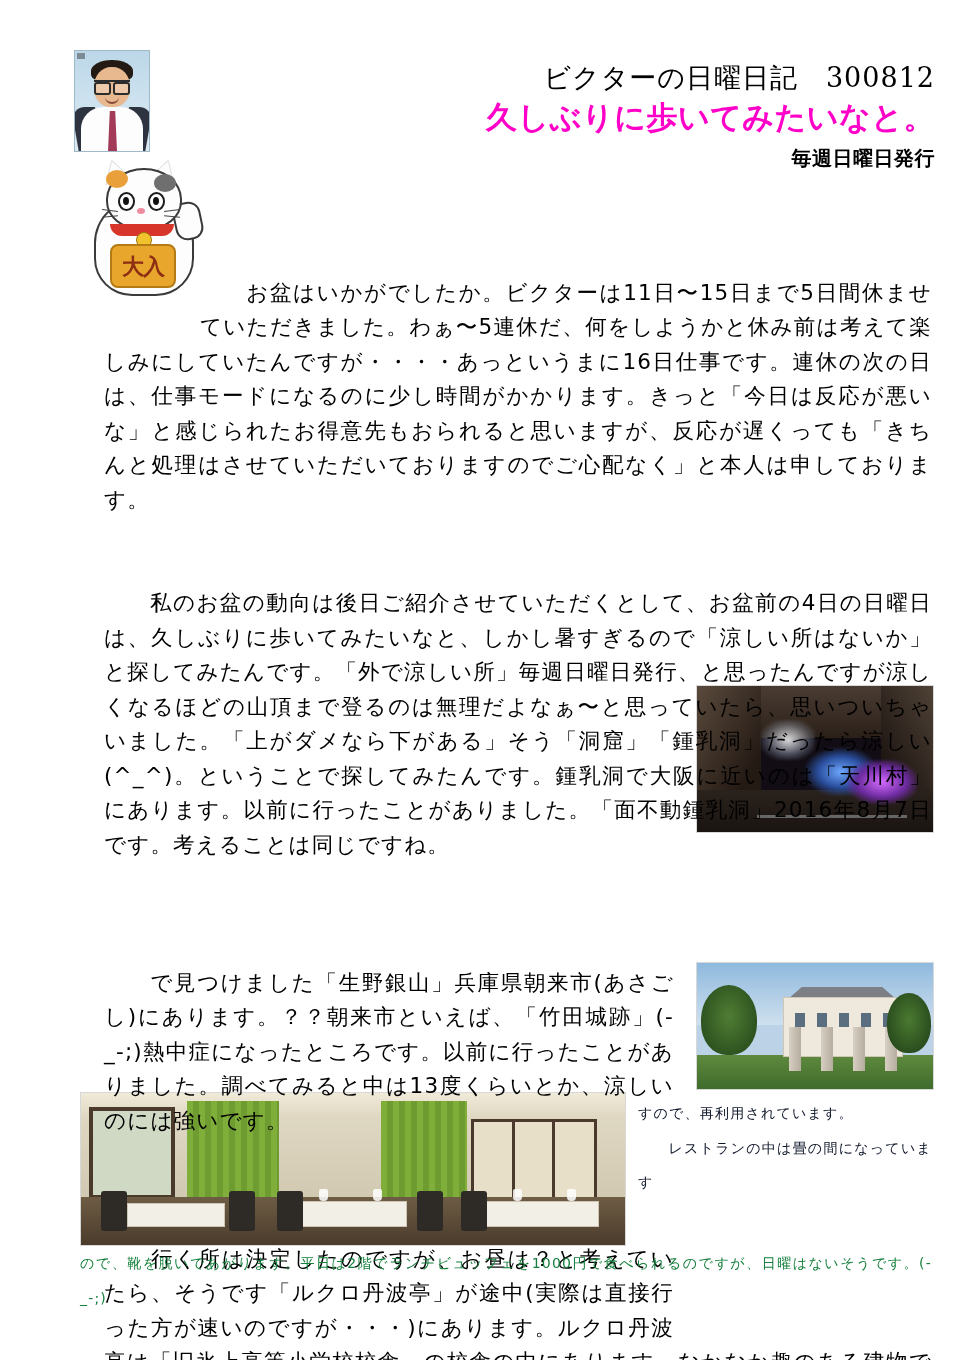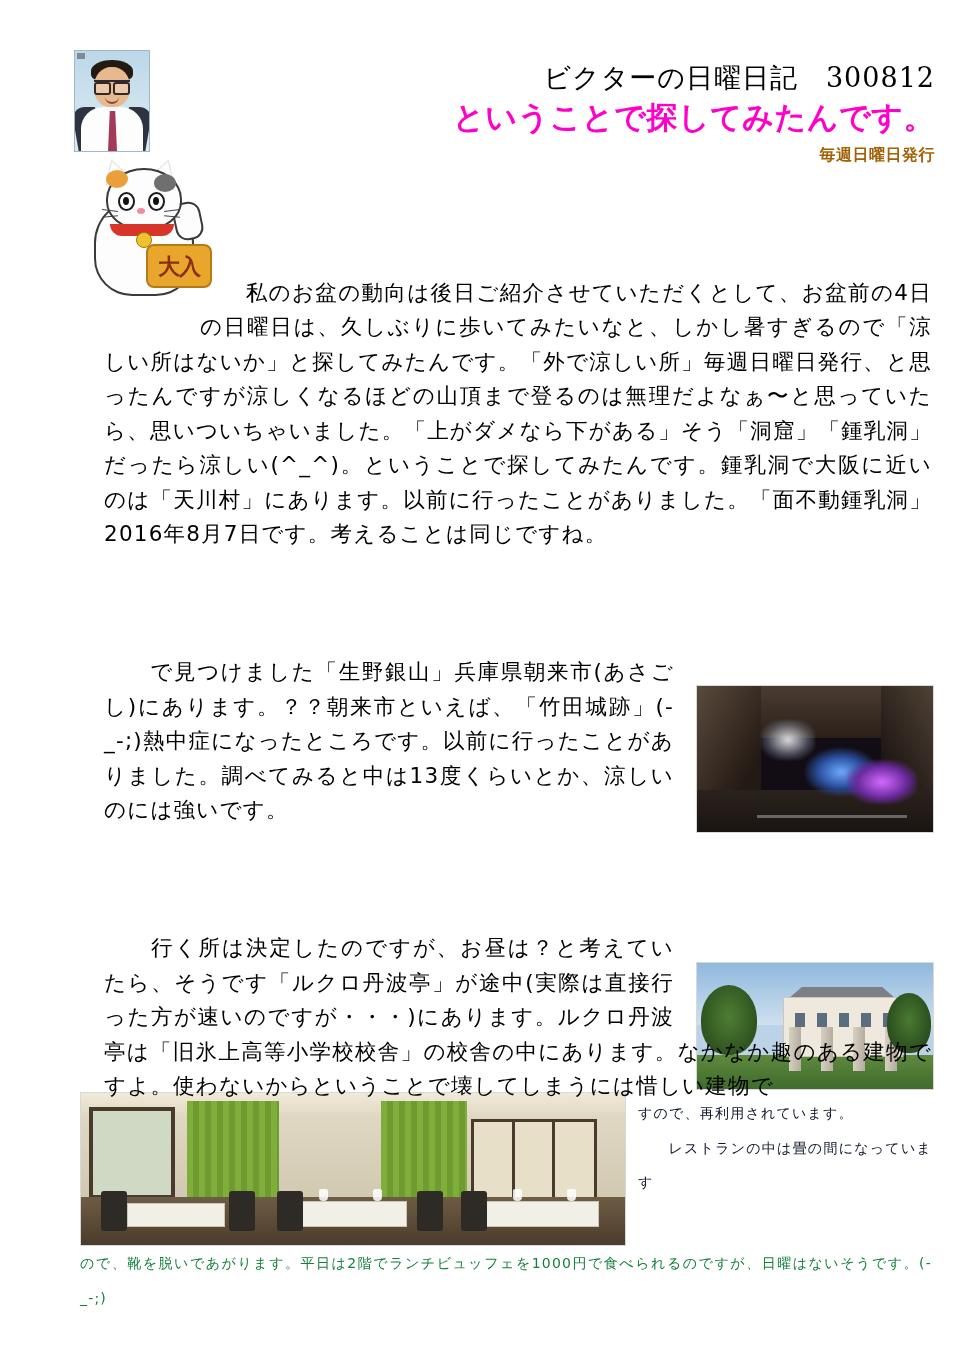--- a/index.html
+++ b/index.html
@@ -43,23 +43,23 @@
     font-size: 31px;
     font-weight: bold;
     color: #ff00c8;
     letter-spacing: 0.5px;
     white-space: nowrap;
     line-height: 1.25;
     margin-top: 4px;
   }
   .header-issue {
     font-family: "DejaVu Serif", serif;
-    font-size: 16px;
+    font-size: 20px;
     font-weight: bold;
-    color: #a16207;
+    color: #000000;
     letter-spacing: 0.5px;
     white-space: nowrap;
     margin-top: 8px;
   }
 
   
   .portrait {
     position: absolute;
     left: 74px;
     top: 50px;
@@ -252,21 +252,20 @@
     background: #e8a62c;
     border: 2px solid #b47b14;
     border-radius: 8px;
     color: #8c2f12;
     font-family: "DejaVu Serif", serif;
     font-weight: bold;
     font-size: 22px;
     text-align: center;
     line-height: 40px;
     letter-spacing: -1px;
-    margin-left: 36px;
   }
   .cat .paw {
     position: absolute;
     left: 88px; top: 40px;
     width: 24px; height: 34px;
     background: #fdfdfd;
     border: 2px solid #3a3a3a;
     border-radius: 12px;
     transform: rotate(-12deg);
   }
@@ -478,21 +477,21 @@
     white-space: pre-wrap;
   }
 </style>
 </head>
 <body>
 
 <div class="page">
 
   <div class="header">
     <div class="header-title">ビクターの日曜日記　300812</div>
-    <div class="header-subtitle">ということで探してみたんです。</div>
+    <div class="header-subtitle">久しぶりに歩いてみたいなと。</div>
     <div class="header-issue">毎週日曜日発行</div>
   </div>
 
   <div class="portrait">
     <div class="pix"></div>
     <div class="jacket-l"></div>
     <div class="jacket-r"></div>
     <div class="shirt"></div>
     <div class="tie"></div>
     <div class="hair"></div>
@@ -567,20 +566,21 @@
     <div class="rest-chair" style="left:336px;"></div>
     <div class="rest-chair" style="left:380px;"></div>
     <div class="rest-glass" style="left:238px; bottom:44px;"></div>
     <div class="rest-glass" style="left:292px; bottom:44px;"></div>
     <div class="rest-glass" style="left:432px; bottom:44px;"></div>
     <div class="rest-glass" style="left:486px; bottom:44px;"></div>
   </div>
 
   <div class="body-text">
     <div class="float-cat"></div>
+    <p>　　お盆はいかがでしたか。ビクターは11日〜15日まで5日間休ませていただきました。わぁ〜5連休だ、何をしようかと休み前は考えて楽しみにしていたんですが・・・・あっというまに16日仕事です。連休の次の日は、仕事モードになるのに少し時間がかかります。きっと「今日は反応が悪いな」と感じられたお得意先もおられると思いますが、反応が遅くっても「きちんと処理はさせていただいておりますのでご心配なく」と本人は申しております。</p>
     <p>　　私のお盆の動向は後日ご紹介させていただくとして、お盆前の4日の日曜日は、久しぶりに歩いてみたいなと、しかし暑すぎるので「涼しい所はないか」と探してみたんです。「外で涼しい所」毎週日曜日発行、と思ったんですが涼しくなるほどの山頂まで登るのは無理だよなぁ〜と思っていたら、思いついちゃいました。「上がダメなら下がある」そう「洞窟」「鍾乳洞」だったら涼しい(^_^)。ということで探してみたんです。鍾乳洞で大阪に近いのは「天川村」にあります。以前に行ったことがありました。「面不動鍾乳洞」2016年8月7日です。考えることは同じですね。</p>
     <div class="float-cave"></div>
     <p>　　で見つけました「生野銀山」兵庫県朝来市(あさごし)にあります。？？朝来市といえば、「竹田城跡」(-_-;)熱中症になったところです。以前に行ったことがありました。調べてみると中は13度くらいとか、涼しいのには強いです。</p>
     <div class="float-school"></div>
     <p>　　行く所は決定したのですが、お昼は？と考えていたら、そうです「ルクロ丹波亭」が途中(実際は直接行った方が速いのですが・・・)にあります。ルクロ丹波亭は「旧氷上高等小学校校舎」の校舎の中にあります。なかなか趣のある建物ですよ。使わないからということで壊してしまうには惜しい建物で</p>
   </div>
 
   <div class="tail-text">すので、再利用されています。
 　　レストランの中は畳の間になっています</div>
 

